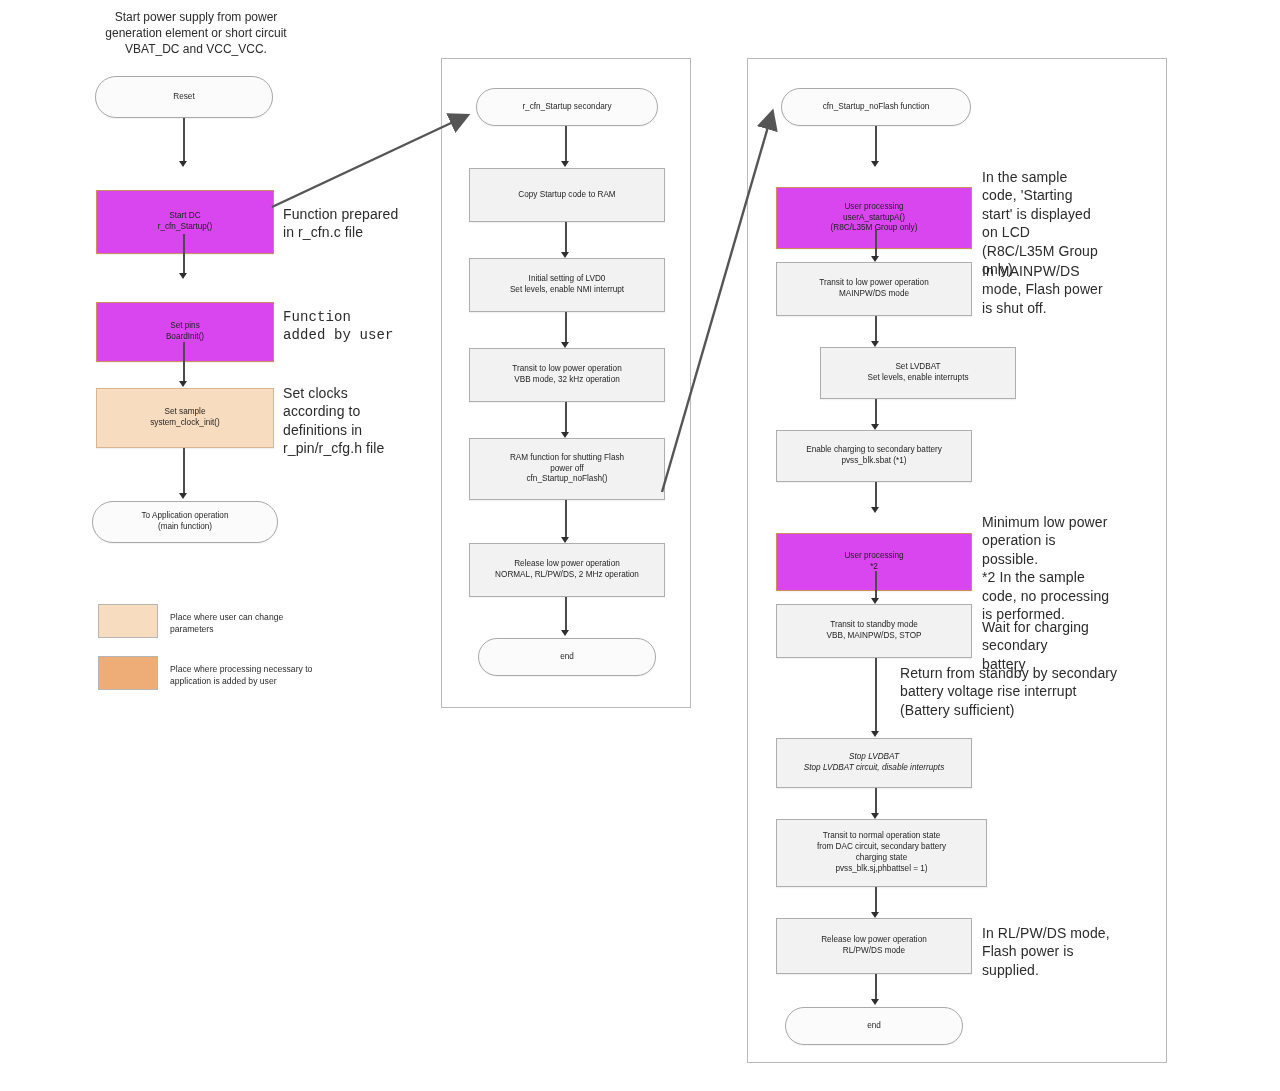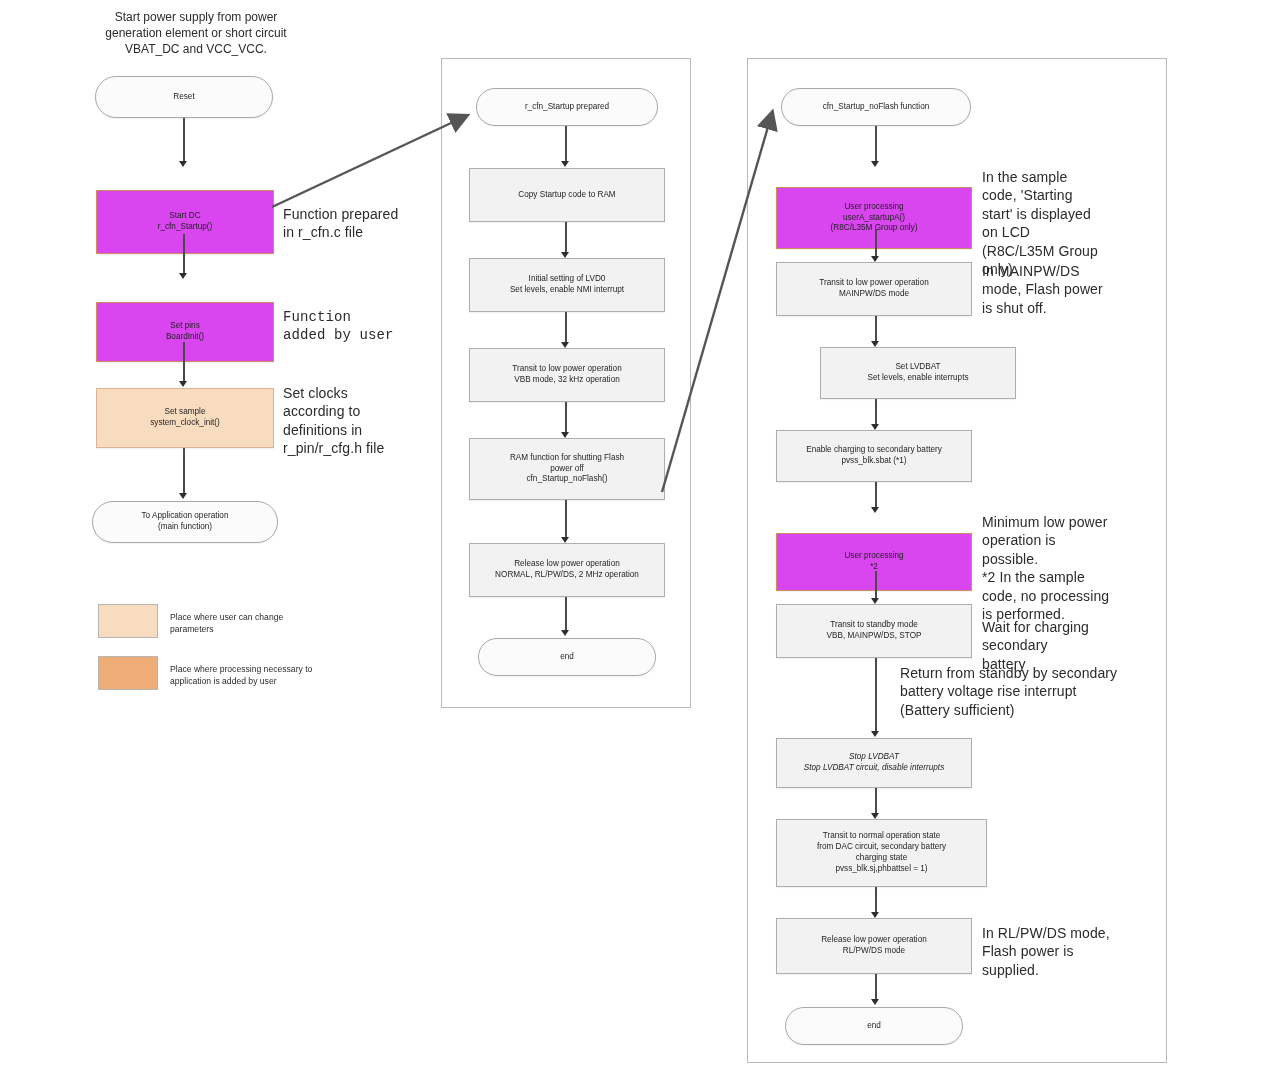--- a/index.html
+++ b/index.html
@@ -154,21 +154,21 @@
 
 <div class="abs swatch light" style="left:98px; top:604px; width:60px; height:34px;"></div>
 <div class="abs legend-text" style="left:170px; top:612px; width:140px;">Place where user can change parameters</div>
 
 <div class="abs swatch dark" style="left:98px; top:656px; width:60px; height:34px;"></div>
 <div class="abs legend-text" style="left:170px; top:664px; width:165px;">Place where processing necessary to application is added by user</div>
 
 <div class="abs frame" style="left:441px; top:58px; width:250px; height:650px;"></div>
 
 <div class="abs terminal" style="left:476px; top:88px; width:182px; height:38px;">
-  <span>r_cfn_Startup prepared</span>
+  <span>r_cfn_Startup secondary</span>
 </div>
 <div class="abs conn" style="left:565px; top:126px; height:38px;"></div>
 <div class="abs arrowhead" style="left:561px; top:161px;"></div>
 
 <div class="abs box" style="left:469px; top:168px; width:196px; height:54px;">
   <span>Copy Startup code to RAM</span>
 </div>
 <div class="abs conn" style="left:565px; top:222px; height:33px;"></div>
 <div class="abs arrowhead" style="left:561px; top:252px;"></div>
 

